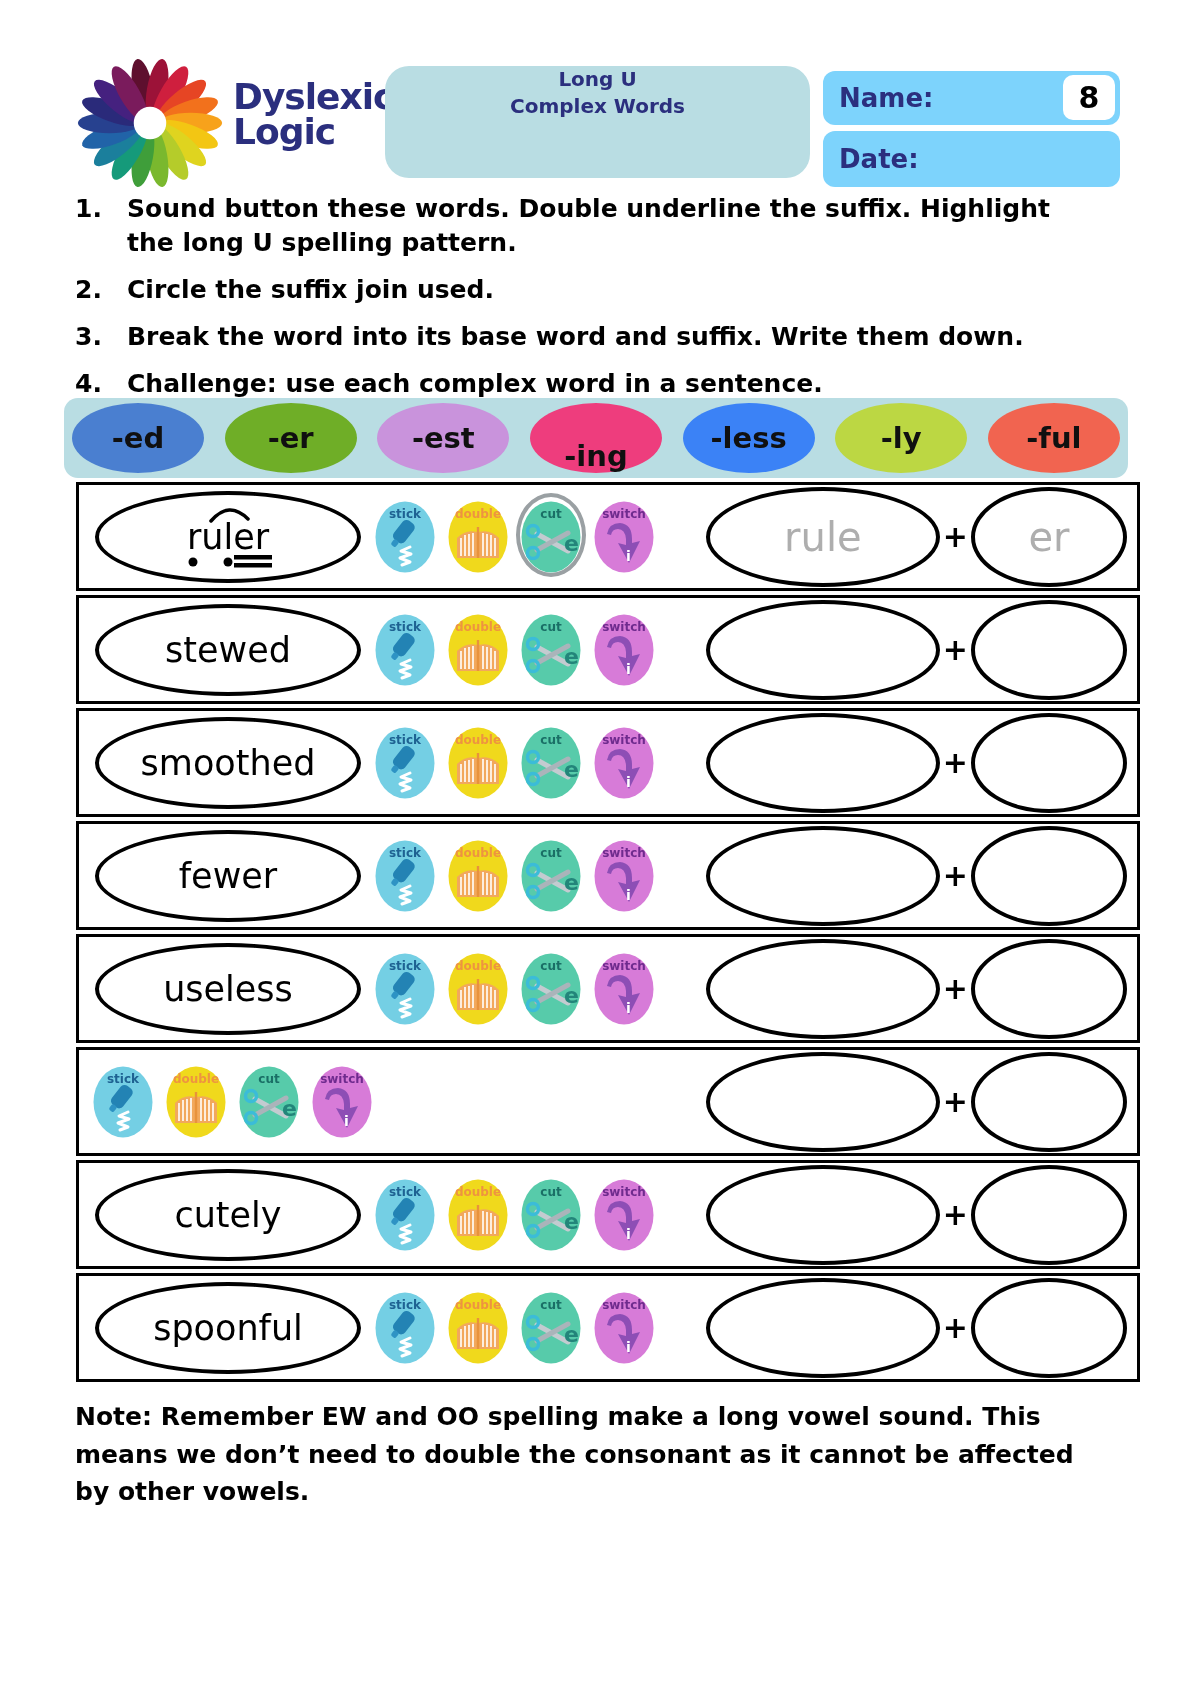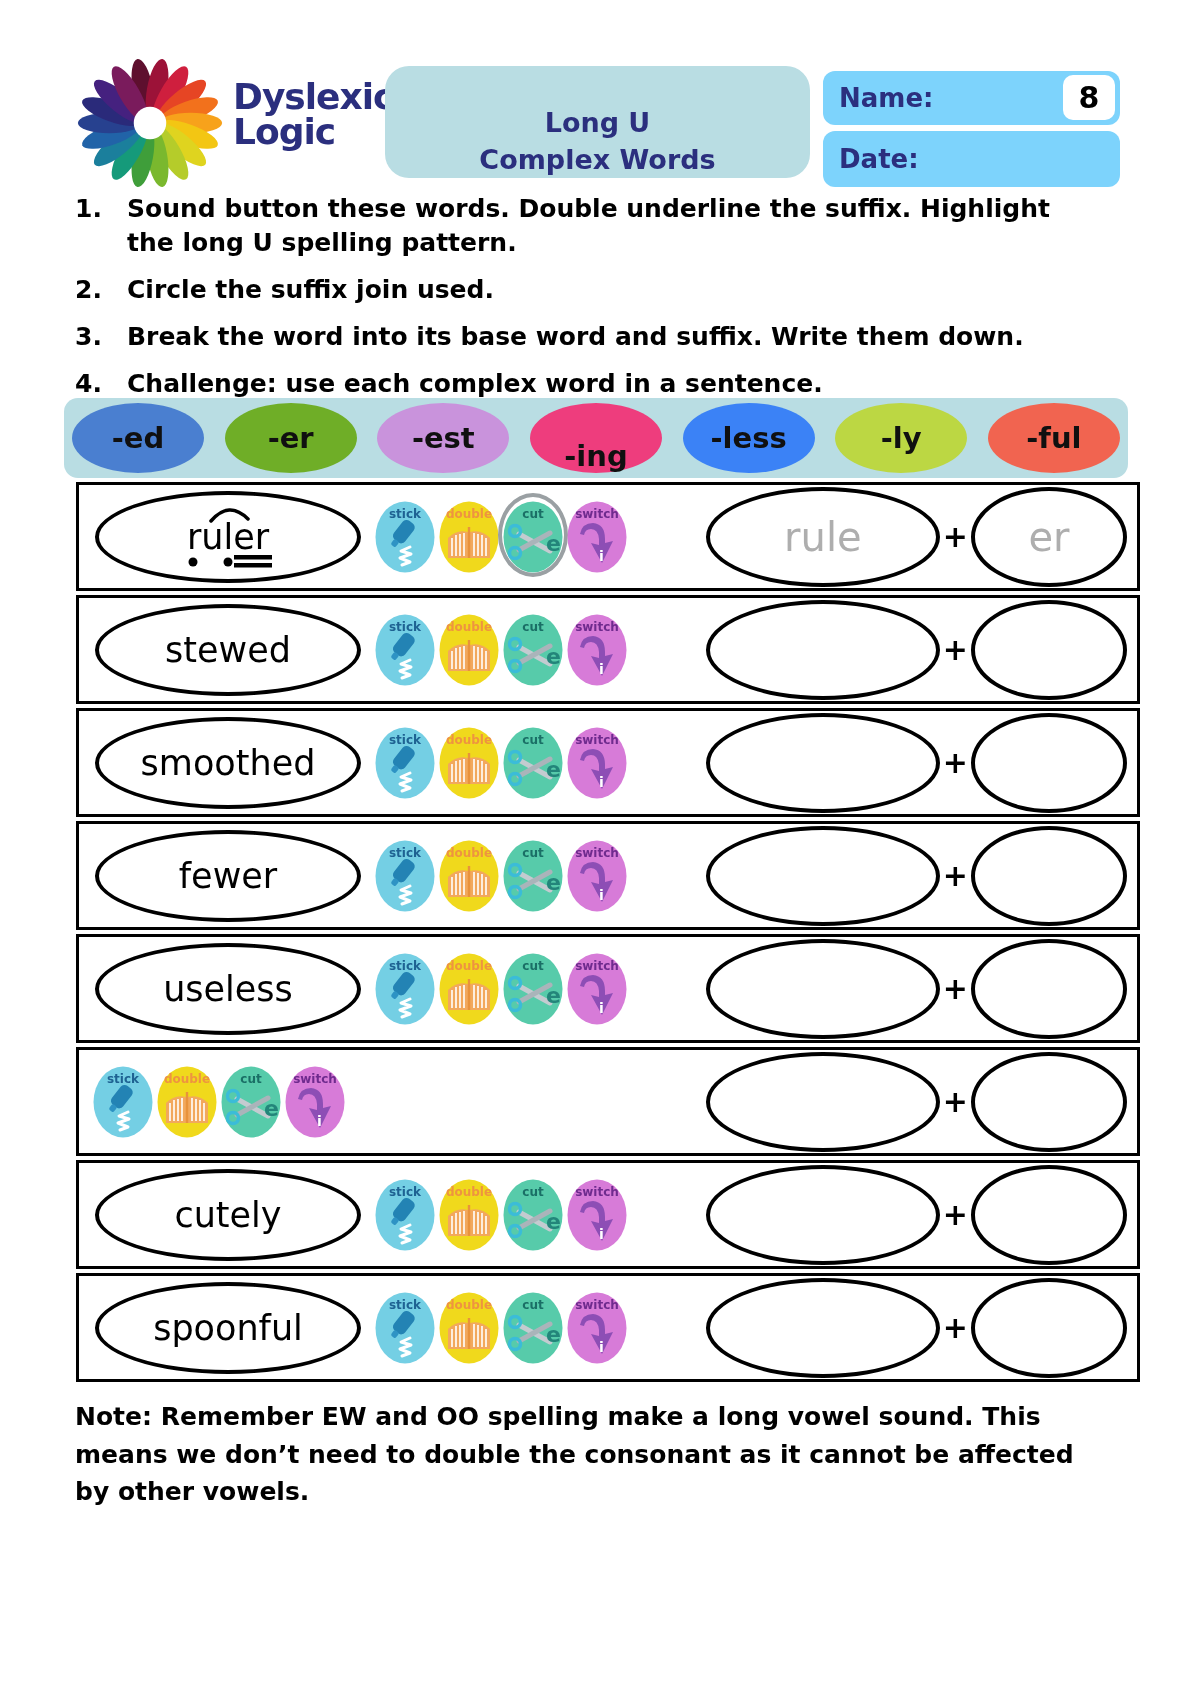--- a/index.html
+++ b/index.html
@@ -5,22 +5,22 @@
   html,body{margin:0;padding:0;background:#e8e8e8;}
   .page{position:relative;width:1191px;height:1684px;background:#ffffff;margin:0 auto;
         font-family:"DejaVu Sans",sans-serif;overflow:hidden;}
 
   
   .flower{position:absolute;left:55px;top:58px;width:190px;height:130px;}
   .logo-text{position:absolute;left:233px;top:80px;color:#2b2f7e;font-weight:bold;
              font-size:36px;line-height:0.96;letter-spacing:-1px;}
   .logo-text .l2{display:block;}
   .title-box{position:absolute;left:385px;top:66px;width:425px;height:112px;background:#b9dde3;
-             border-radius:24px;display:flex;flex-direction:column;align-items:center;justify-content:flex-end;
-             color:#2b2f7e;font-weight:bold;font-size:27px;line-height:1.35;}
+             border-radius:24px;display:flex;flex-direction:column;align-items:center;justify-content:flex-start;
+             color:#2b2f7e;font-weight:bold;font-size:20px;line-height:1.35;}
   .name-box,.date-box{position:absolute;left:823px;width:297px;background:#7dd3fc;border-radius:12px;
              color:#2b2f7e;font-weight:bold;font-size:26px;display:flex;align-items:center;padding-left:16px;box-sizing:border-box;}
   .name-box{top:71px;height:54px;}
   .date-box{top:131px;height:56px;}
   .page-num{position:absolute;right:5px;top:4px;width:52px;height:45px;background:#ffffff;border-radius:10px;
             color:#000;font-size:30px;font-weight:bold;display:flex;align-items:center;justify-content:center;}
 
   
   .instructions{position:absolute;left:75px;top:192px;width:1055px;}
   .instr{display:flex;margin-bottom:13px;font-weight:bold;font-size:25px;line-height:1.36;color:#000;}
@@ -38,21 +38,21 @@
   .word-table{position:absolute;left:76px;top:482px;width:1064px;}
   .trow{height:103px;border:3px solid #000;margin-bottom:4px;background:#fff;
         display:flex;align-items:center;}
   .word-oval{width:258px;height:84px;border:4px solid #000;border-radius:50%;margin-left:16px;flex:none;
              display:flex;align-items:center;justify-content:center;}
   .word-wrap{position:relative;display:inline-block;}
   .word-text{font-size:35px;color:#000;white-space:nowrap;}
   .marks{position:absolute;left:-12px;top:-20px;width:110px;height:74px;display:none;pointer-events:none;}
   .trow.annotated .marks{display:block;}
 
-  .icons{display:flex;gap:4px;margin-left:14px;flex:none;text-decoration:underline;}
+  .icons{display:flex;gap:13px;margin-left:14px;flex:none;text-decoration:underline;}
   .icon{width:60px;height:74px;position:relative;}
   .icon svg{width:100%;height:100%;display:block;}
   .ic-label{font-size:12px;font-weight:bold;text-anchor:middle;}
   .icon.circled::after{content:'';position:absolute;left:-5px;right:-5px;top:-7px;bottom:-3px;
                        border:4px solid #9aa0a3;border-radius:50%;}
 
   .ans{display:flex;align-items:center;margin-left:auto;margin-right:10px;}
   .ans-oval{border:4px solid #000;border-radius:50%;display:flex;align-items:center;justify-content:center;}
   .ans-oval.big{width:226px;height:92px;}
   .ans-oval.small{width:148px;height:92px;}

